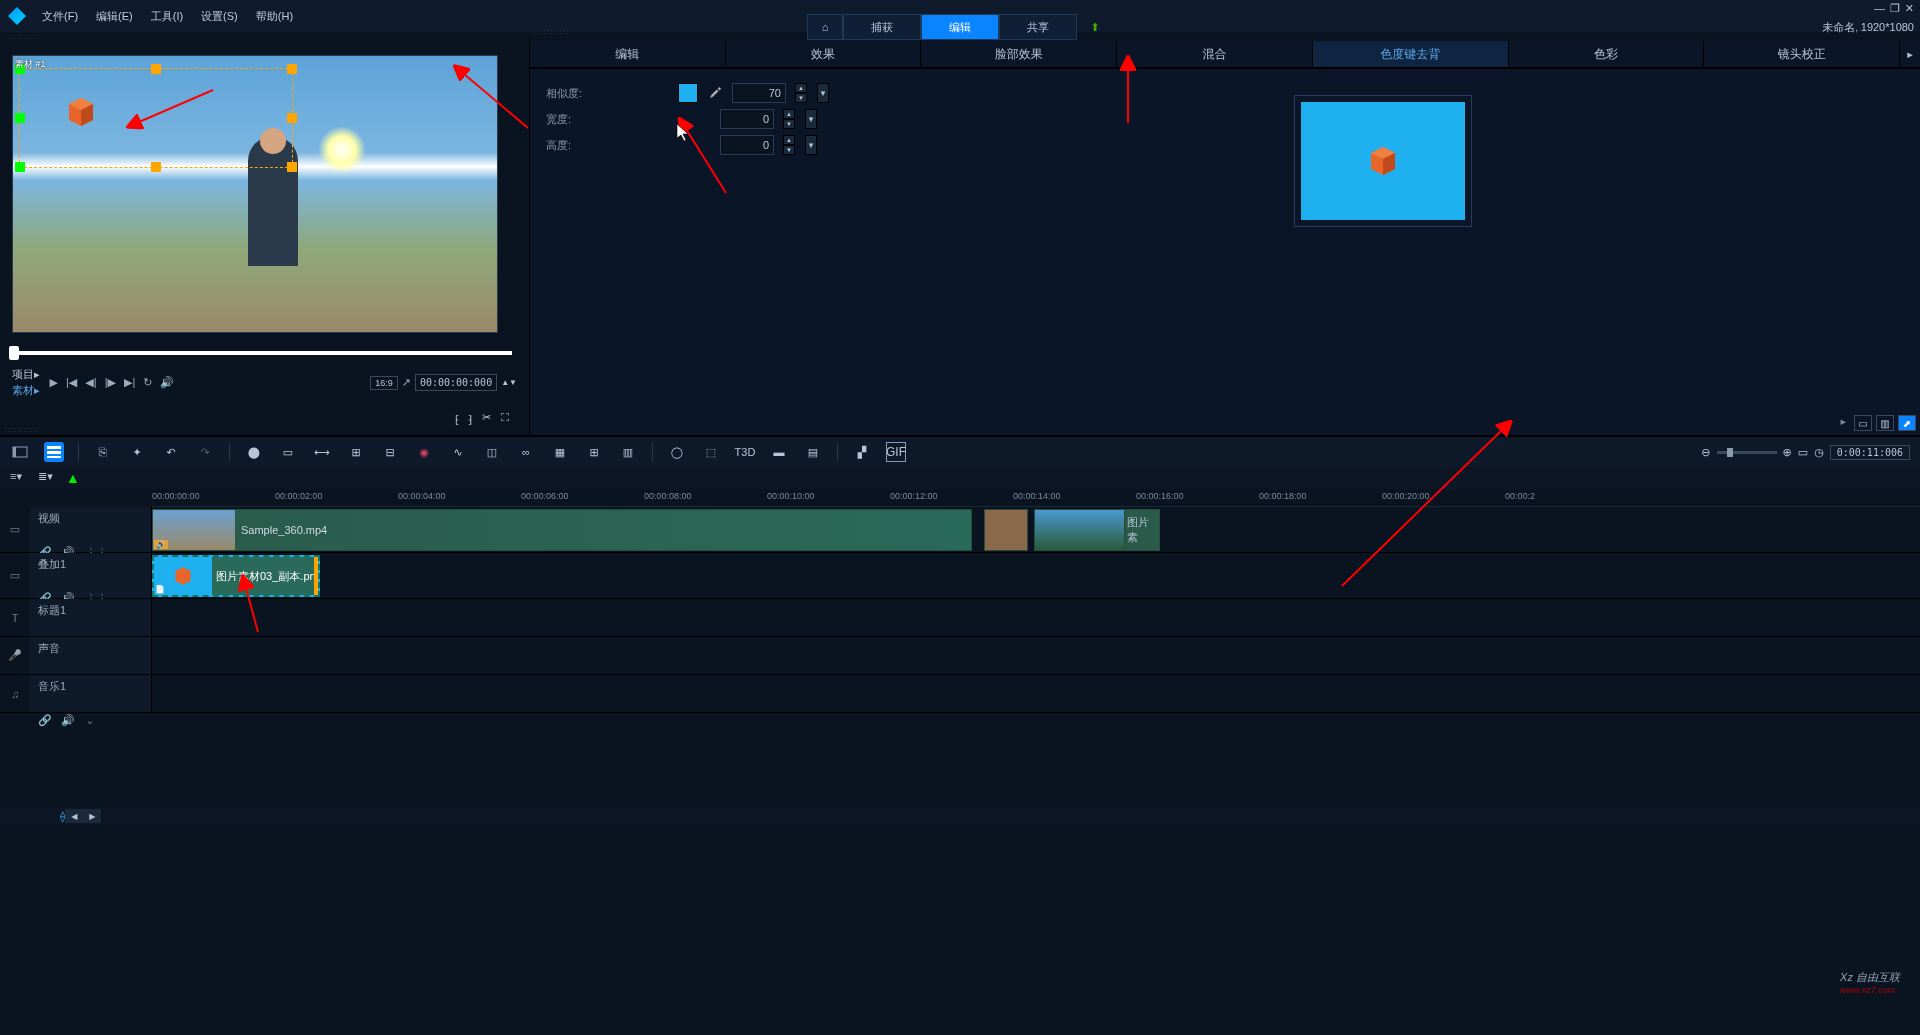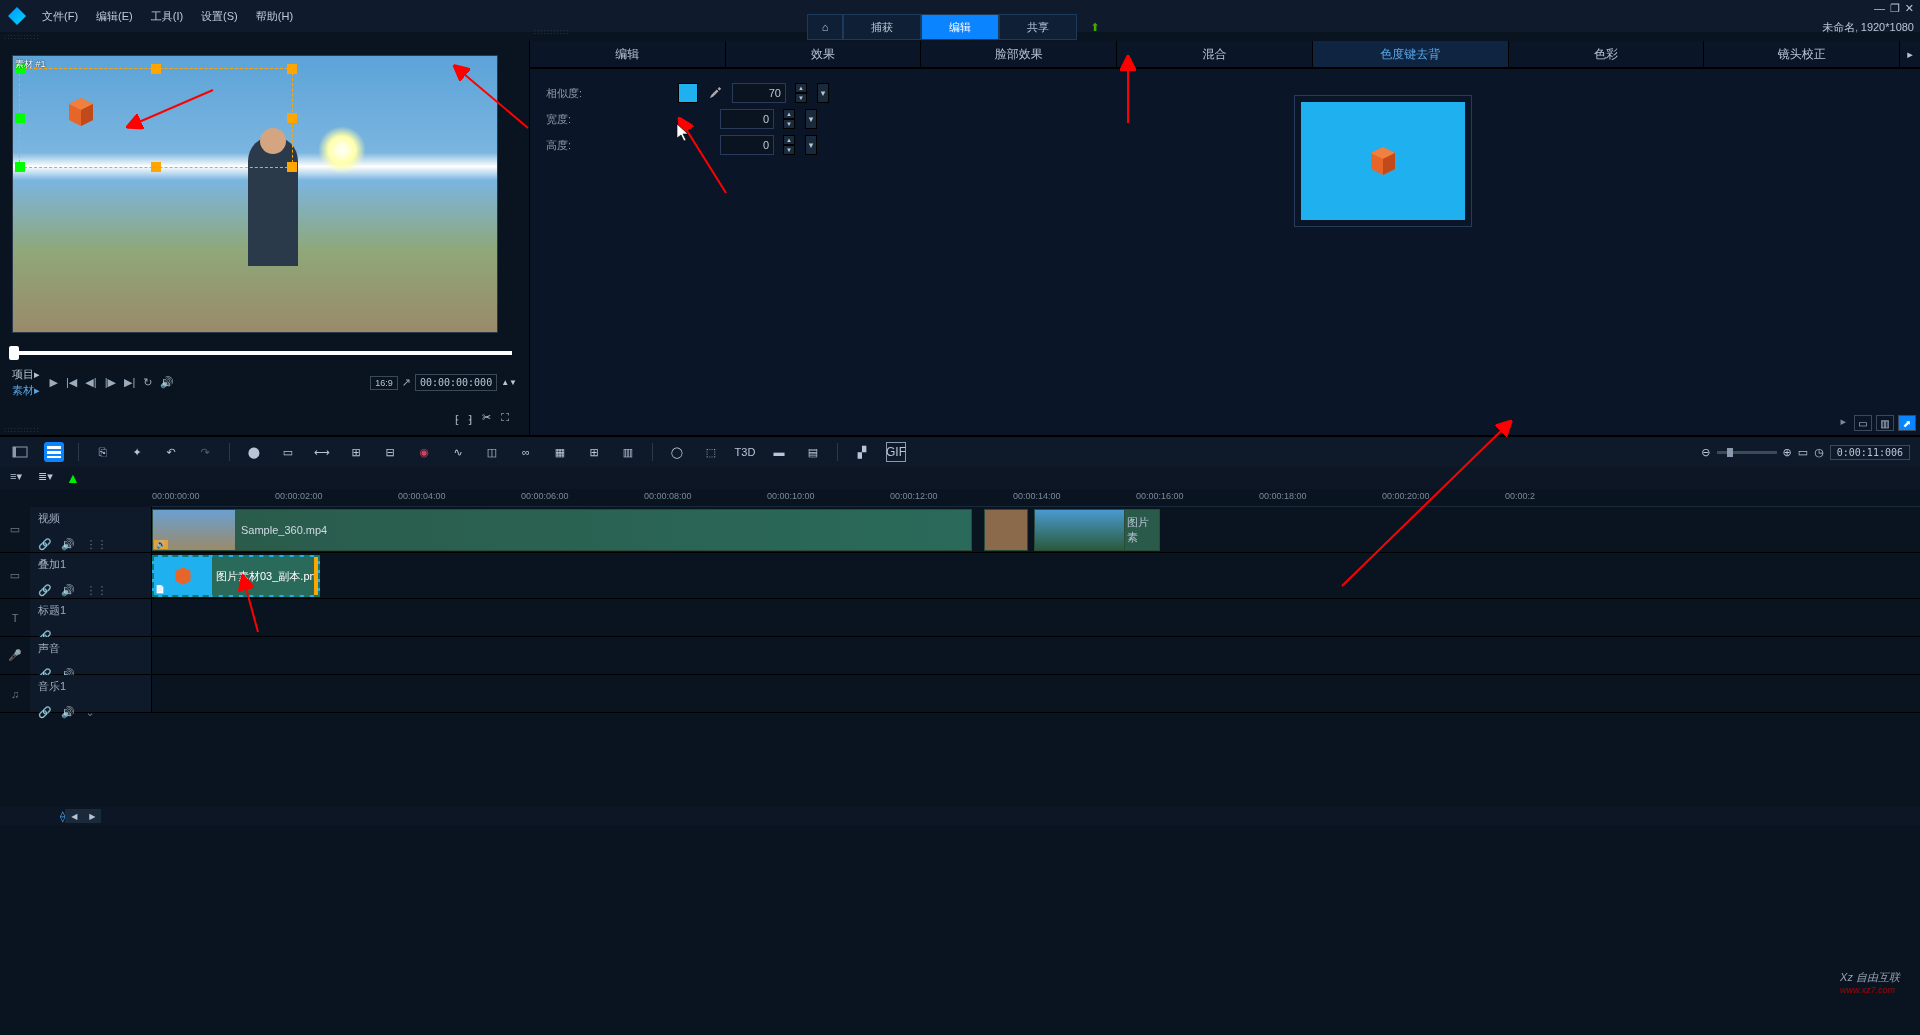--- a/index.html
+++ b/index.html
@@ -82,21 +82,21 @@
 
 .tl-secondary{height:22px;display:flex;align-items:center;padding:0 10px;gap:12px;background:#0c1624}
 .tl-sec-icon{width:16px;height:16px;cursor:pointer}
 .tl-add{color:#0e0;font-size:14px}
 
 .ruler{height:18px;background:#0a1420;position:relative;display:flex;border-bottom:1px solid #1a2a3a;margin-left:152px}
 .ruler-mark{position:absolute;font-size:9px;color:#7a8a9a;top:2px}
 
 .tracks{position:relative;background:#0a1420}
 .track{height:46px;display:flex;border-bottom:1px solid #000}
-.track-head{width:152px;background:#0e1a2a;padding:4px 8px;display:flex;flex-direction:column;gap:12px;border-right:1px solid #000}
+.track-head{width:152px;background:#0e1a2a;padding:4px 8px;display:flex;flex-direction:column;gap:20px;border-right:1px solid #000}
 .track-label{font-size:11px;color:#9faabb}
 .track-icons{display:flex;gap:10px;align-items:center}
 .track-icons span{cursor:pointer;color:#6a7a8a;font-size:11px}
 .track-body{flex:1;position:relative;background:#0a1420}
 .sym-col{width:30px;display:flex;align-items:center;justify-content:center;color:#6a7a8a}
 
 .clip{position:absolute;height:42px;top:2px;border:1px solid #2a4a3a;display:flex;align-items:center;font-size:10px;overflow:hidden}
 .clip-video{left:0;width:820px;background:linear-gradient(90deg,#2a5a4a,#2a6a5a)}
 .clip-video .thumb{width:82px;height:100%;background:linear-gradient(#6aa0d0,#9a8a6a);flex-shrink:0;position:relative}
 .clip-video .thumb::after{content:"🔊";position:absolute;bottom:1px;left:1px;font-size:8px;background:#e8a030;padding:0 2px}

